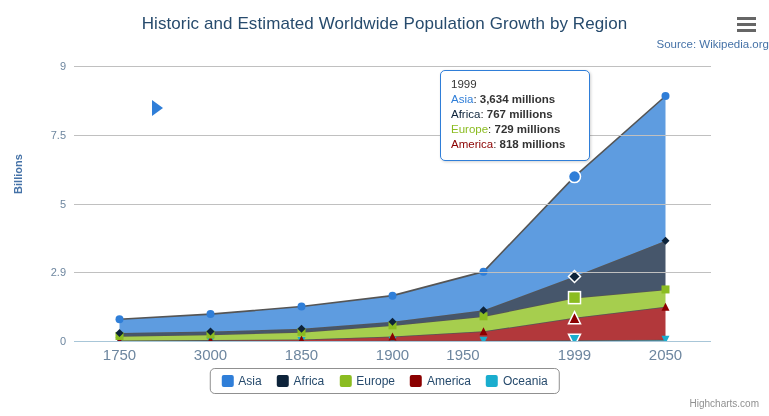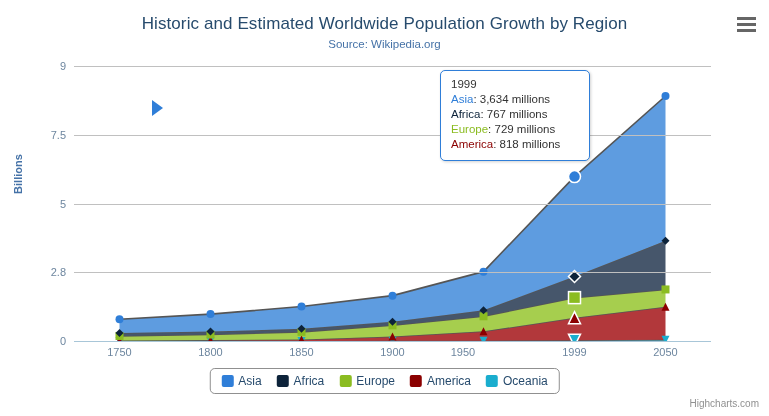--- a/index.html
+++ b/index.html
@@ -29,21 +29,21 @@
     color: #274b6d;
     font-family: "Liberation Sans", sans-serif;
     letter-spacing: 0.1px;
     white-space: nowrap;
   }
   #chart-subtitle {
     position: absolute;
     left: 0;
     top: 38px;
     width: 769px;
-    text-align: center;
+    text-align: right;
     font-size: 11.5px;
     color: #4572a7;
     font-family: "Liberation Sans", sans-serif;
     white-space: nowrap;
   }
   
   #context-button {
     position: absolute;
     right: 10px;
     top: 14px;
@@ -122,21 +122,21 @@
     top: 346px;
     width: 637px;
     height: 18px;
   }
   .x-label {
     position: absolute;
     top: 0;
     width: 60px;
     margin-left: -30px;
     text-align: center;
-    font-size: 11px;
+    font-size: 15px;
     color: #6d869f;
     font-family: "Liberation Sans", sans-serif;
   }
   
   #series-svg {
     position: absolute;
     left: 0;
     top: 0;
   }
   
@@ -203,21 +203,21 @@
     margin-bottom: 2px;
   }
   .tt-row {
     font-size: 11.5px;
     color: #333333;
     font-family: "Liberation Sans", sans-serif;
     line-height: 15px;
     white-space: nowrap;
   }
   .tt-name { }
-  .tt-value { font-weight: normal; color: #333333; }
+  .tt-value { font-weight: bold; color: #333333; }
   #tooltip-pointer {
     position: absolute;
     left: 152px;
     top: 100px;
     width: 0;
     height: 0;
     border-top: 8px solid transparent;
     border-bottom: 8px solid transparent;
     border-left: 11px solid #2f7ed8;
   }
@@ -232,21 +232,21 @@
 
   <div id="context-button">
     <span class="bar b1"></span>
     <span class="bar b2"></span>
     <span class="bar b3"></span>
   </div>
 
   <div id="y-axis-title">Billions</div>
   <div id="y-labels">
       <div class="y-label" style="top: 275px;">0</div>
-      <div class="y-label" style="top: 206.25px;">2.8</div>
+      <div class="y-label" style="top: 206.25px;">2.9</div>
       <div class="y-label" style="top: 137.5px;">5</div>
       <div class="y-label" style="top: 68.75px;">7.5</div>
       <div class="y-label" style="top: 0px;">9</div>
     </div>
 
   <div id="plot-area">
     <svg id="series-svg" width="637" height="275">
         <path d="M45.50 274.94 L136.50 274.94 L227.50 274.94 L318.50 274.83 L409.50 274.64 L500.50 274.18 L591.50 273.74 L591.50 275.00 L500.50 275.00 L409.50 275.00 L318.50 275.00 L227.50 275.00 L136.50 275.00 L45.50 275.00 Z" fill="#4cc3dd"></path>
         <path d="M45.50 274.94 L136.50 274.94 L227.50 274.94 L318.50 274.83 L409.50 274.64 L500.50 274.18 L591.50 273.74 " fill="none" stroke="#555555" stroke-width="1.6" stroke-linejoin="round"></path>
         <path d="M45.50 274.45 L136.50 274.09 L227.50 273.46 L318.50 270.55 L409.50 265.32 L500.50 251.68 L591.50 240.71 L591.50 273.74 L500.50 274.18 L409.50 274.64 L318.50 274.83 L227.50 274.94 L136.50 274.94 L45.50 274.94 Z" fill="#b2383b"></path>
@@ -295,21 +295,21 @@
       </svg>
   <div class="gridline" style="top: 206px;"></div>
       <div class="gridline" style="top: 138px;"></div>
       <div class="gridline" style="top: 69px;"></div>
       <div class="gridline" style="top: 0px;"></div>
     </div>
 
   <div id="axis-line"></div>
   <div id="x-labels">
       <div class="x-label" style="left: 45.5px;">1750</div>
-      <div class="x-label" style="left: 136.5px;">1800</div>
+      <div class="x-label" style="left: 136.5px;">3000</div>
       <div class="x-label" style="left: 227.5px;">1850</div>
       <div class="x-label" style="left: 318.5px;">1900</div>
       <div class="x-label" style="left: 389px;">1950</div>
       <div class="x-label" style="left: 500.5px;">1999</div>
       <div class="x-label" style="left: 591.5px;">2050</div>
     </div>
 
   <div id="legend">
       <div class="legend-item">
         <span class="legend-swatch" style="background: rgb(47, 126, 216);"></span>

